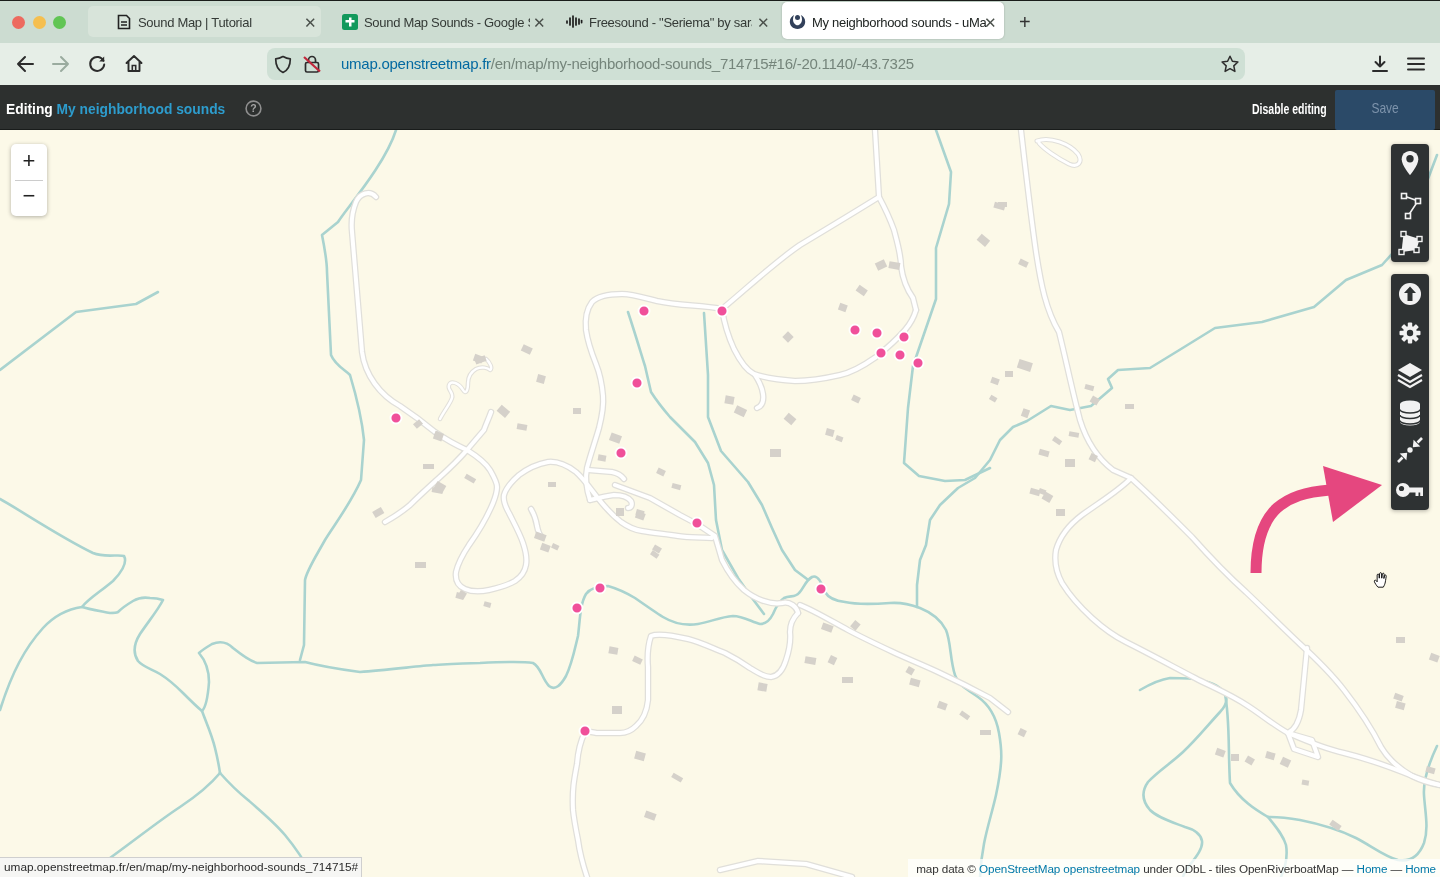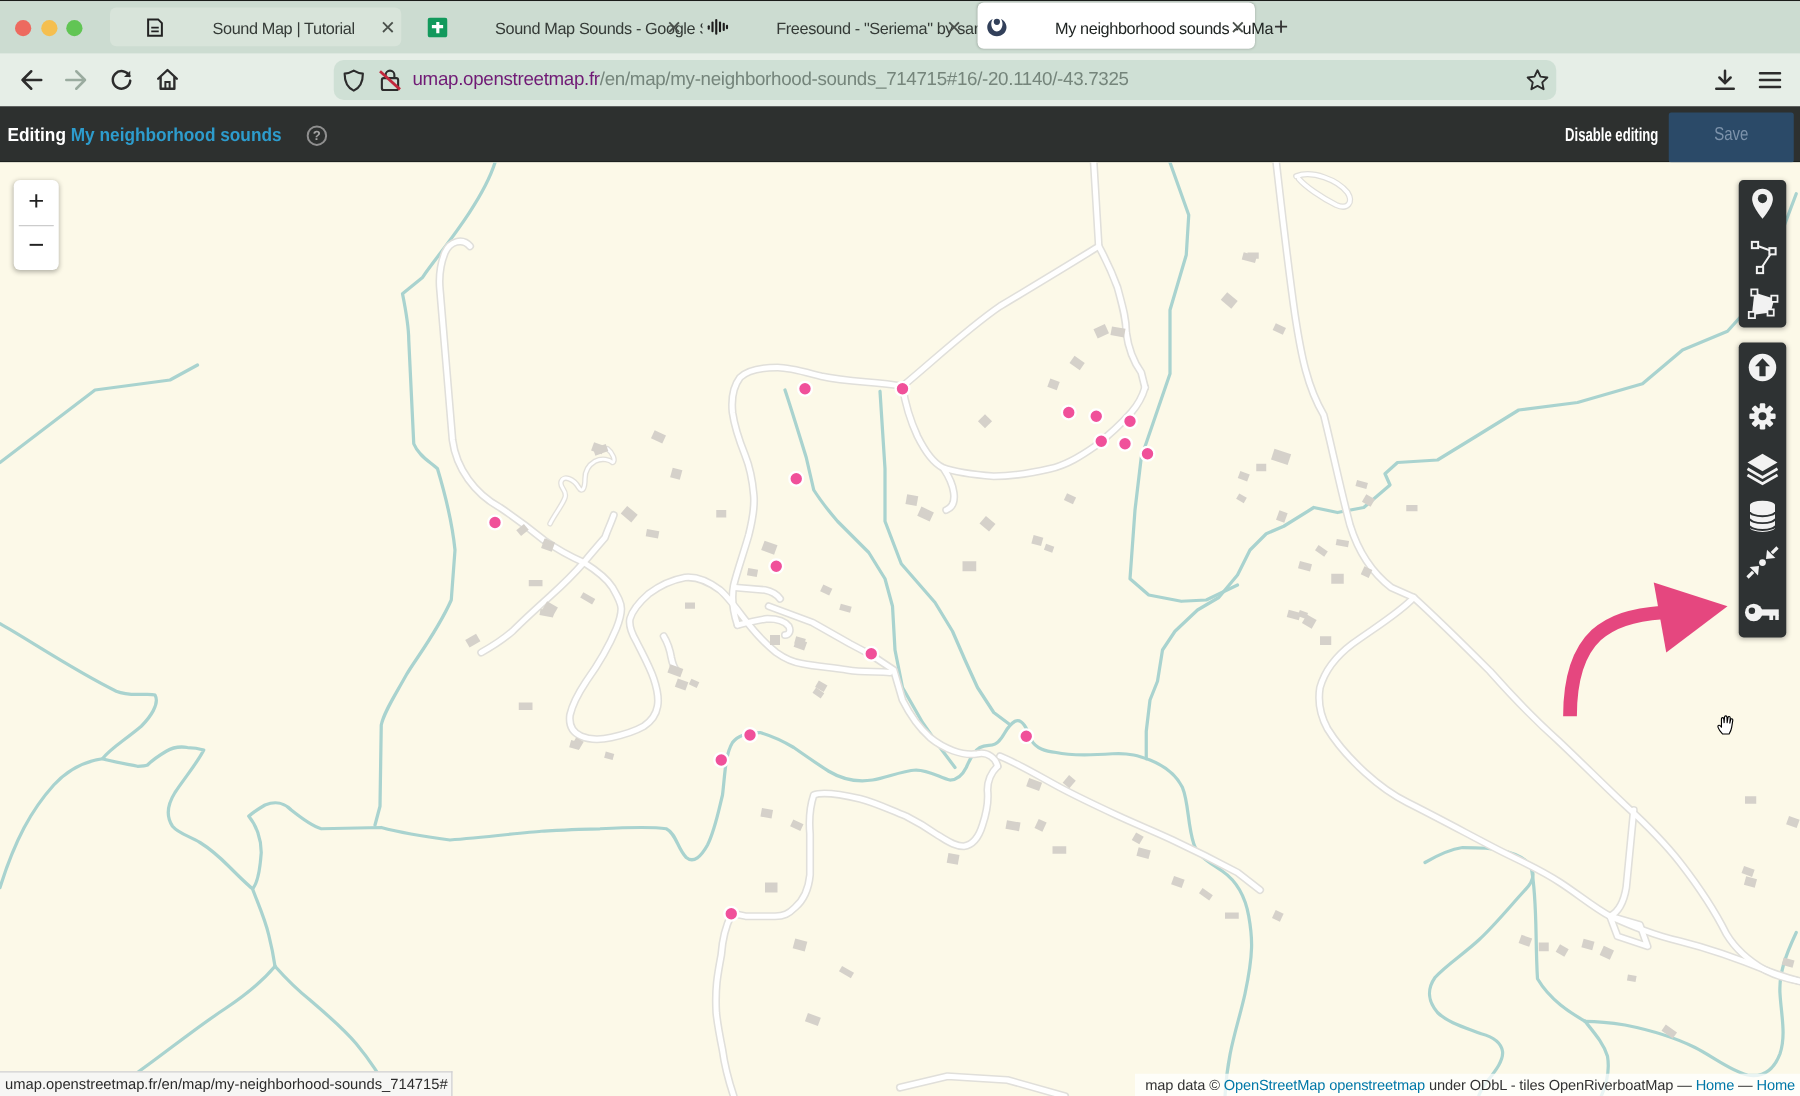--- a/index.html
+++ b/index.html
@@ -4,29 +4,29 @@
 <style>
   html,body{margin:0;padding:0;width:1440px;height:877px;overflow:hidden;
     font-family:"Liberation Sans",sans-serif;}
   .abs{position:absolute;}
   #topline{left:0;top:0;width:1440px;height:1px;background:#1a1d1a;}
   #tabbar{left:0;top:1px;width:1440px;height:42px;background:#ccdcd1;}
   #navbar{left:0;top:43px;width:1440px;height:42px;background:#e6eee7;}
   #editbar{left:0;top:85px;width:1440px;height:45px;background:#2d302f;border-bottom:1px solid #191c1b;box-sizing:border-box;}
   #mapwrap{left:0;top:130px;width:1440px;height:747px;background:#fcf9e8;}
   .tl{border-radius:50%;width:13px;height:13px;top:16px;}
-  .tab-label{font-size:13px;color:#343a36;white-space:nowrap;overflow:hidden;letter-spacing:-0.3px;margin-left:32px;}
+  .tab-label{font-size:13px;color:#343a36;white-space:nowrap;overflow:hidden;letter-spacing:-0.3px;}
   .x{color:#4a504b;font-size:15px;line-height:15px;}
   #activetab{left:782px;top:2px;width:222px;height:37px;background:#ffffff;border-radius:5px;
      box-shadow:0 0 2px rgba(0,0,0,0.25);}
   #tab1bg{left:88px;top:6px;width:233px;height:31px;background:#d8e4da;border-radius:5px;}
   .navicon{top:51px;}
   #urlfield{left:267px;top:48px;width:978px;height:32px;background:#cfe0d5;border-radius:8px;}
   #urltext{left:330px;top:55px;font-size:15px;color:#75857b;white-space:nowrap;letter-spacing:-0.25px;}
-  #urltext b{color:#701a75;font-weight:normal;}
+  #urltext b{color:#0369a1;font-weight:normal;margin-left:11px;}
   #edittitle{left:6px;top:100px;font-size:15px;font-weight:bold;color:#fff;transform:scaleX(0.92);transform-origin:0 0;white-space:nowrap;}
   #edittitle span{color:#2d9ccd;}
   #disedit{left:1252px;top:100px;font-size:15px;font-weight:bold;color:#fff;transform:scaleX(0.70);transform-origin:0 0;white-space:nowrap;}
   #savebtn{left:1335px;top:90px;width:100px;height:40px;background:#2b4a68;border-radius:2px;
      color:#7d93ab;font-size:15px;text-align:center;line-height:36px;}
   #savebtn span{display:inline-block;transform:scaleX(0.8);}
   #zoomctl{left:11px;top:14px;width:36px;height:72px;background:#fff;border-radius:5px;
      box-shadow:0 1px 4px rgba(0,0,0,0.3);}
   .zbtn{width:36px;height:36px;text-align:center;font-size:22px;color:#222;line-height:34px;}
   #toolbar1{left:1391px;top:14px;width:38px;height:118px;background:#2e3233;border-radius:4px;

